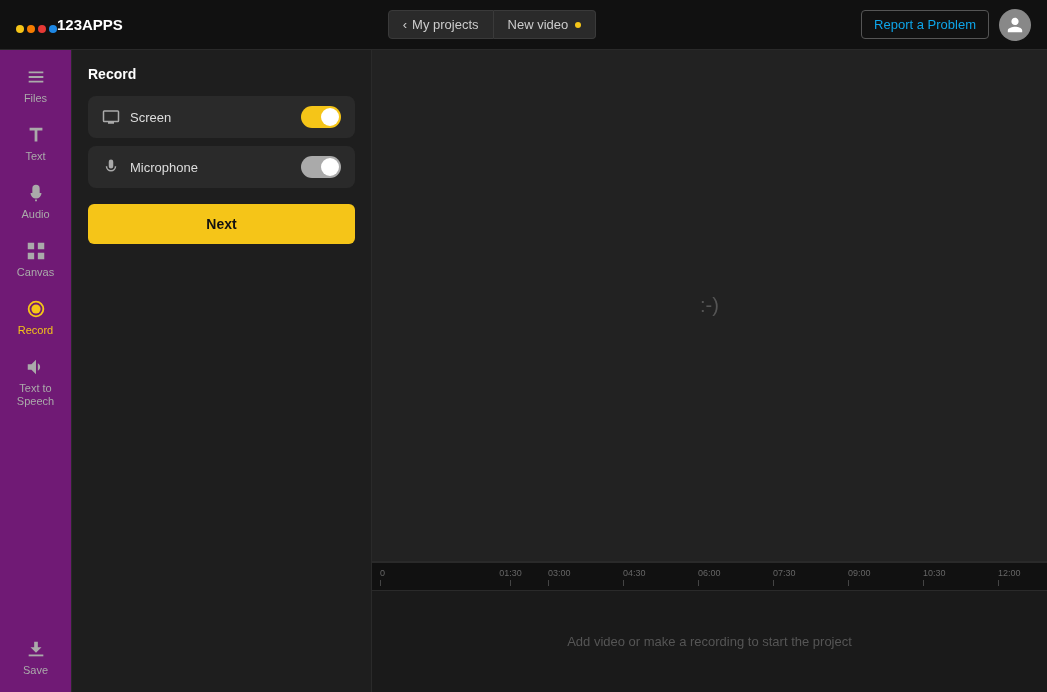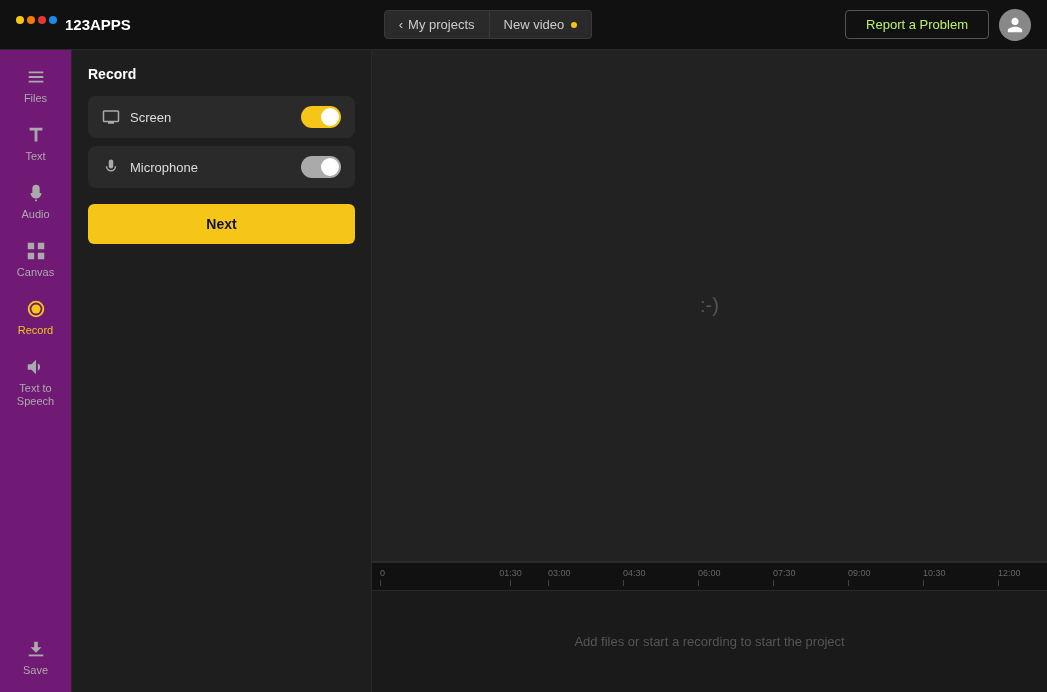--- a/index.html
+++ b/index.html
@@ -20,22 +20,22 @@
       background: #111;
       display: flex;
       align-items: center;
       justify-content: space-between;
       padding: 0 16px;
       border-bottom: 1px solid #2a2a2a;
       flex-shrink: 0;
     }
     .topbar-left {
       display: flex;
-      align-items: flex-start;
-      gap: 8px;
+      align-items: flex-end;
+      gap: 0;
     }
     .logo-dots {
       display: flex;
       gap: 3px;
       align-items: center;
     }
     .logo-dot {
       width: 8px;
       height: 8px;
       border-radius: 50%;
@@ -83,22 +83,22 @@
       display: inline-block;
     }
     .topbar-right {
       display: flex;
       align-items: center;
       gap: 10px;
     }
     .report-btn {
       background: transparent;
       border: 1px solid #555;
-      color: #bef264;
-      padding: 6px 20px;
+      color: #0ea5e9;
+      padding: 6px 12px;
       font-size: 13px;
       border-radius: 4px;
       cursor: pointer;
     }
     .avatar {
       width: 32px;
       height: 32px;
       background: #888;
       border-radius: 50%;
       display: flex;
@@ -461,18 +461,18 @@
           <div class="ruler-tick" style="width: 75px; position: relative; display: inline-flex; flex-direction: column; align-items: flex-start;">
             <span class="ruler-label">10:30</span>
             <div class="ruler-line"></div>
           </div>
           <div class="ruler-tick" style="width: 75px; position: relative; display: inline-flex; flex-direction: column; align-items: flex-start;">
             <span class="ruler-label">12:00</span>
             <div class="ruler-line"></div>
           </div>
         </div>
       <div class="timeline-tracks">
-        <span class="empty-hint">Add files or start a recording to start the project</span>
+        <span class="empty-hint">Add video or make a recording to start the project</span>
       </div>
     </div>
   </div>
 
 </div>
 
 </body></html>

